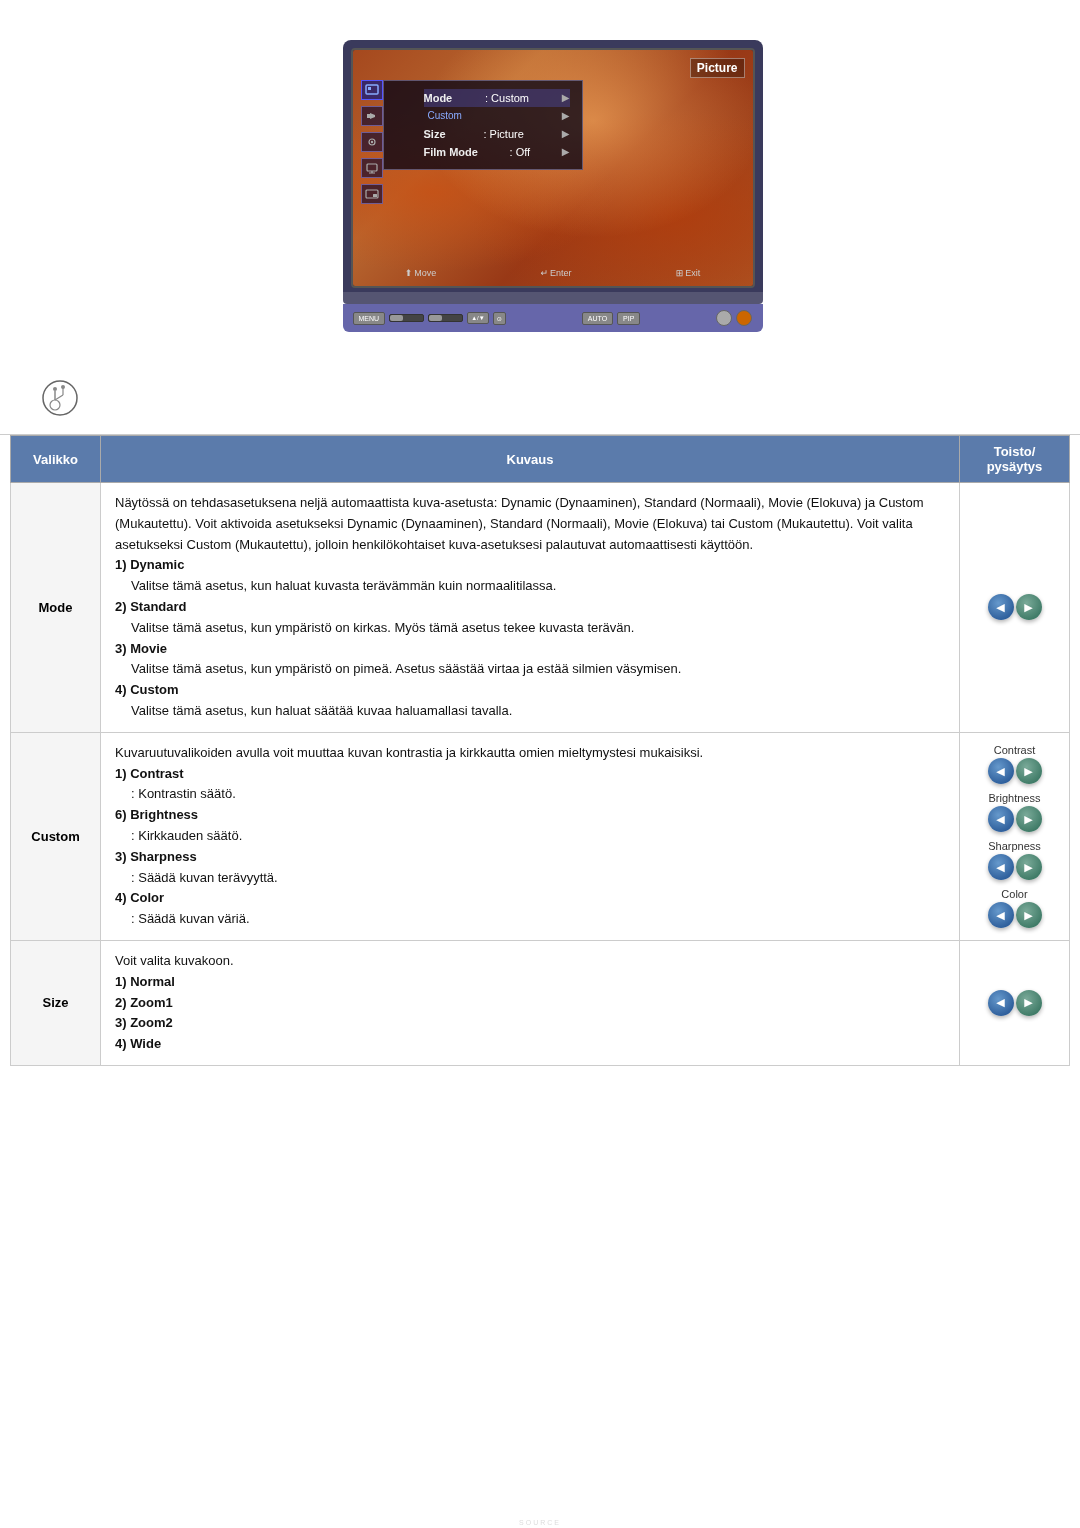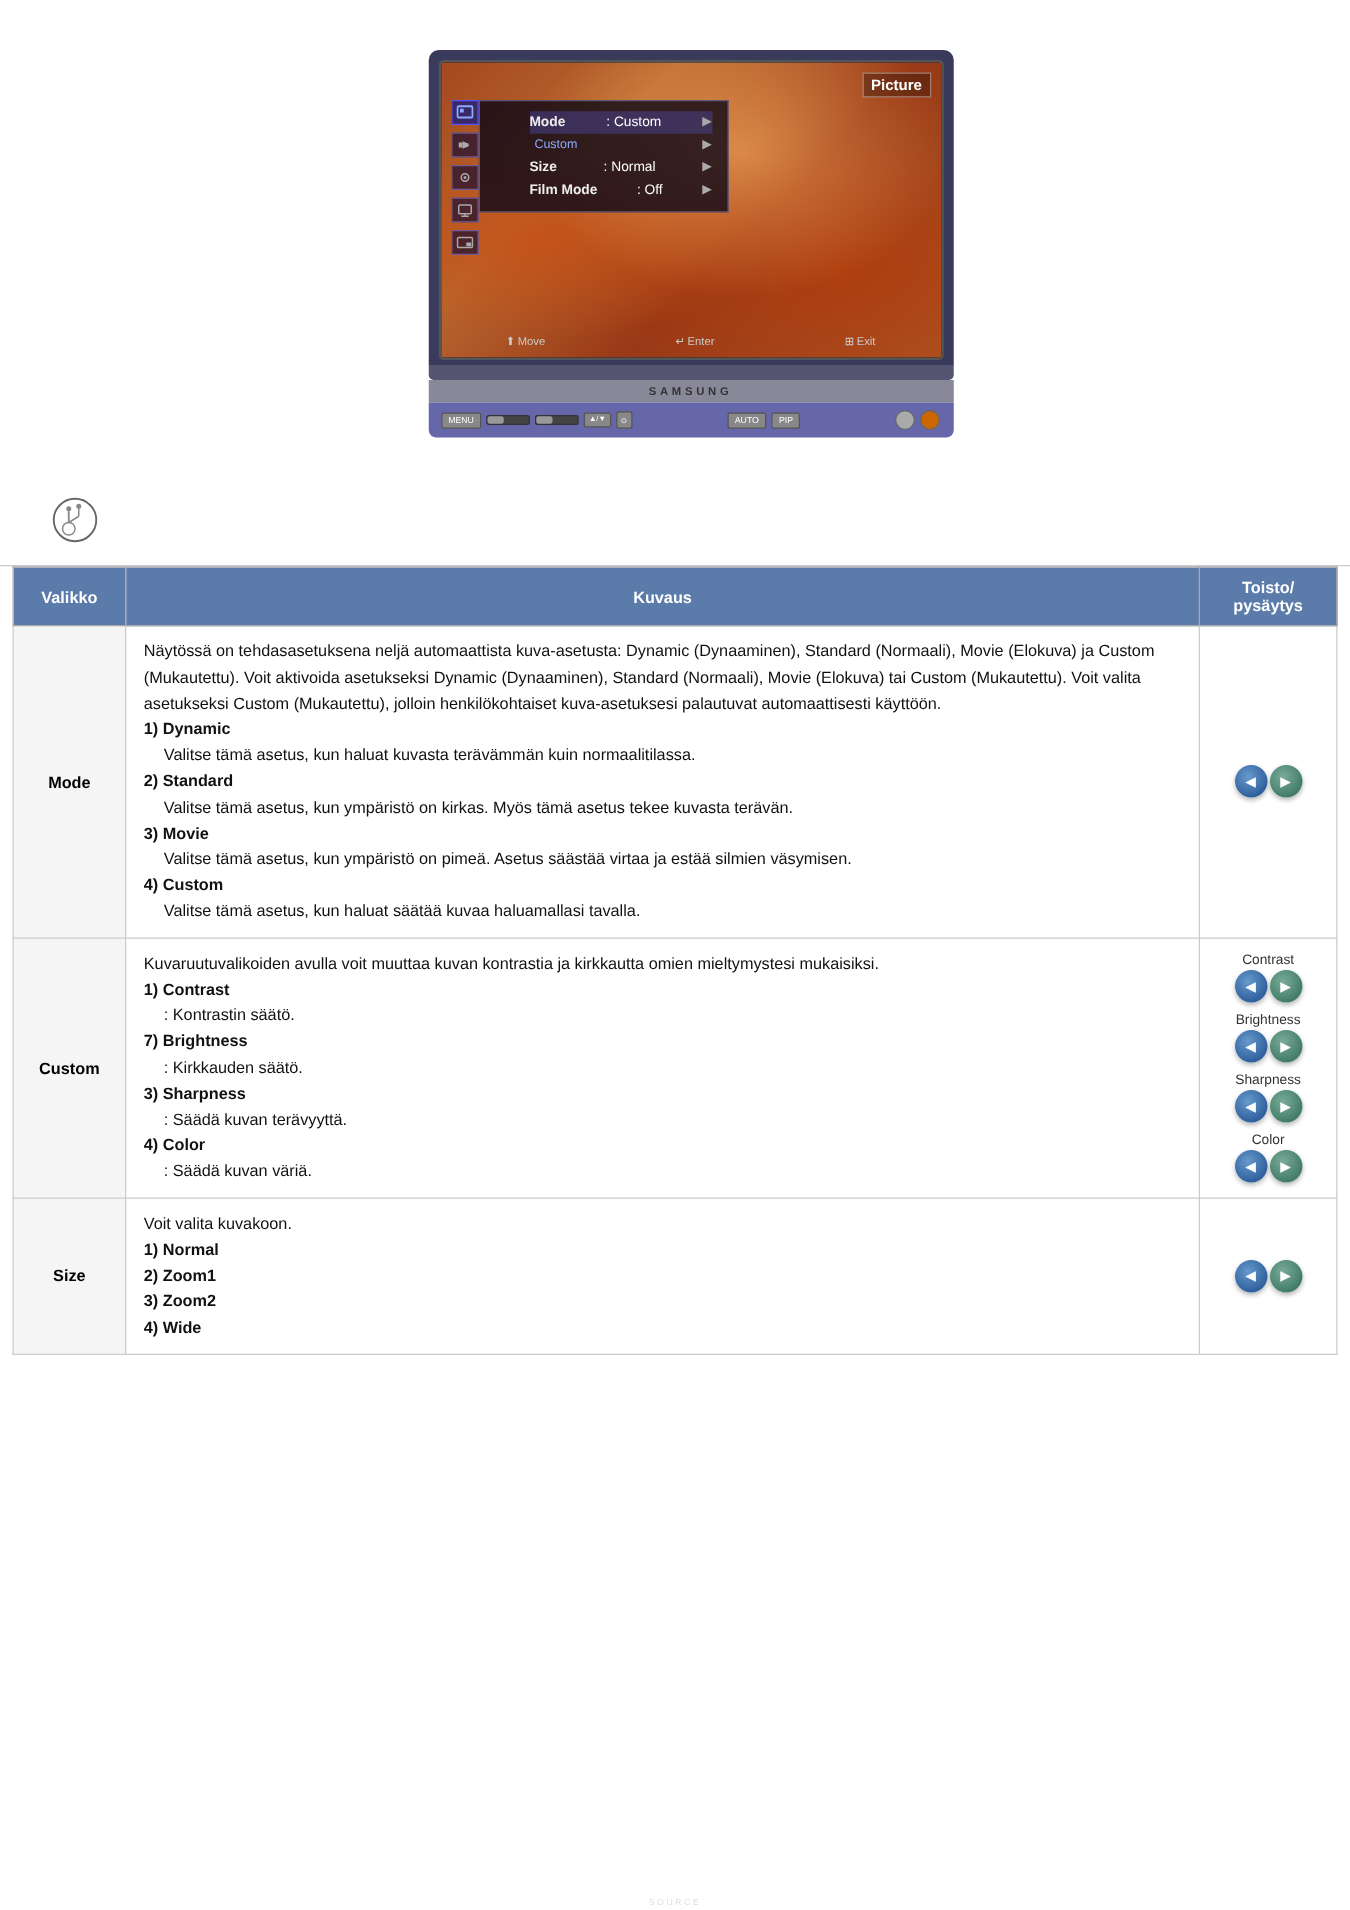--- a/index.html
+++ b/index.html
@@ -352,21 +352,21 @@
               <span class="label">Mode</span>
               <span class="value">: Custom</span>
               <span class="arrow">▶</span>
             </div>
             <div class="osd-row">
               <span class="sublabel">Custom</span>
               <span class="arrow">▶</span>
             </div>
             <div class="osd-row">
               <span class="label">Size</span>
-              <span class="value">: Normal</span>
+              <span class="value">: Picture</span>
               <span class="arrow">▶</span>
             </div>
             <div class="osd-row dimmed">
               <span class="label">Film Mode</span>
               <span class="value">: Off</span>
               <span class="arrow">▶</span>
             </div>
           </div>
         </div>
 
@@ -380,21 +380,20 @@
             <span>Enter</span>
           </span>
           <span>
             <span>⊞</span>
             <span>Exit</span>
           </span>
         </div>
       </div>
     </div>
     <div class="monitor-base-top"></div>
-    <div class="monitor-brand-bar">SAMSUNG</div>
     <div class="monitor-controls">
       <div class="ctrl-group">
         <div class="ctrl-btn">MENU</div>
         <div class="ctrl-slider"></div>
         <div class="ctrl-slider"></div>
         <div class="ctrl-btn small">▲/▼</div>
         <div class="ctrl-btn small">⊙</div>
       </div>
       <div class="ctrl-group">
         <div class="ctrl-btn">AUTO</div>
@@ -468,21 +467,21 @@
 
       <tr>
         <td class="menu-col">
           <span>Custom</span>
         </td>
         <td>
           <div class="description-text">
             <span>Kuvaruutuvalikoiden avulla voit muuttaa kuvan kontrastia ja kirkkautta omien mieltymystesi mukaisiksi.</span><br>
             <strong>1) Contrast</strong><br>
             <span class="desc-indent">: Kontrastin säätö.</span>
-            <strong>7) Brightness</strong><br>
+            <strong>6) Brightness</strong><br>
             <span class="desc-indent">: Kirkkauden säätö.</span>
             <strong>3) Sharpness</strong><br>
             <span class="desc-indent">: Säädä kuvan terävyyttä.</span>
             <strong>4) Color</strong><br>
             <span class="desc-indent">: Säädä kuvan väriä.</span>
           </div>
         </td>
         <td class="repeat-col">
           <div class="repeat-inner">
             <div class="repeat-row">

